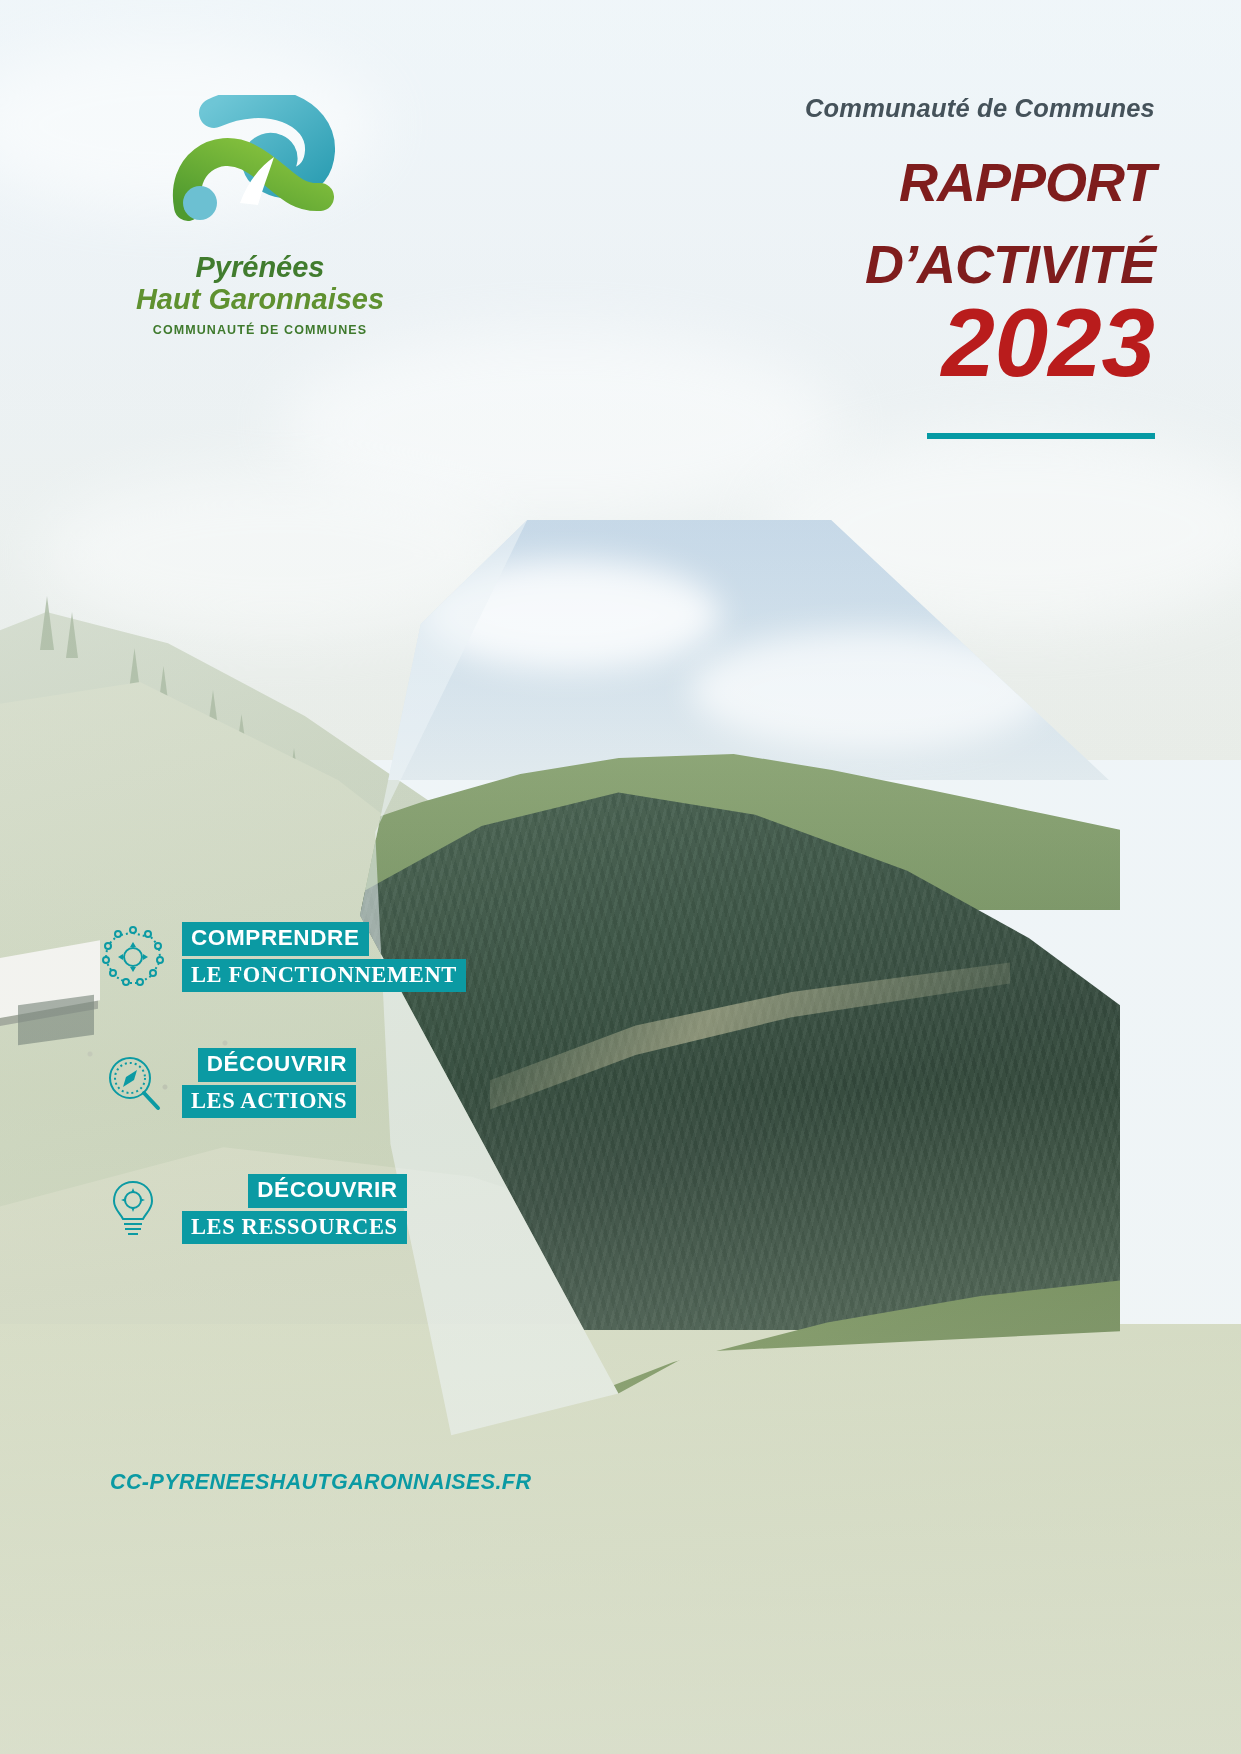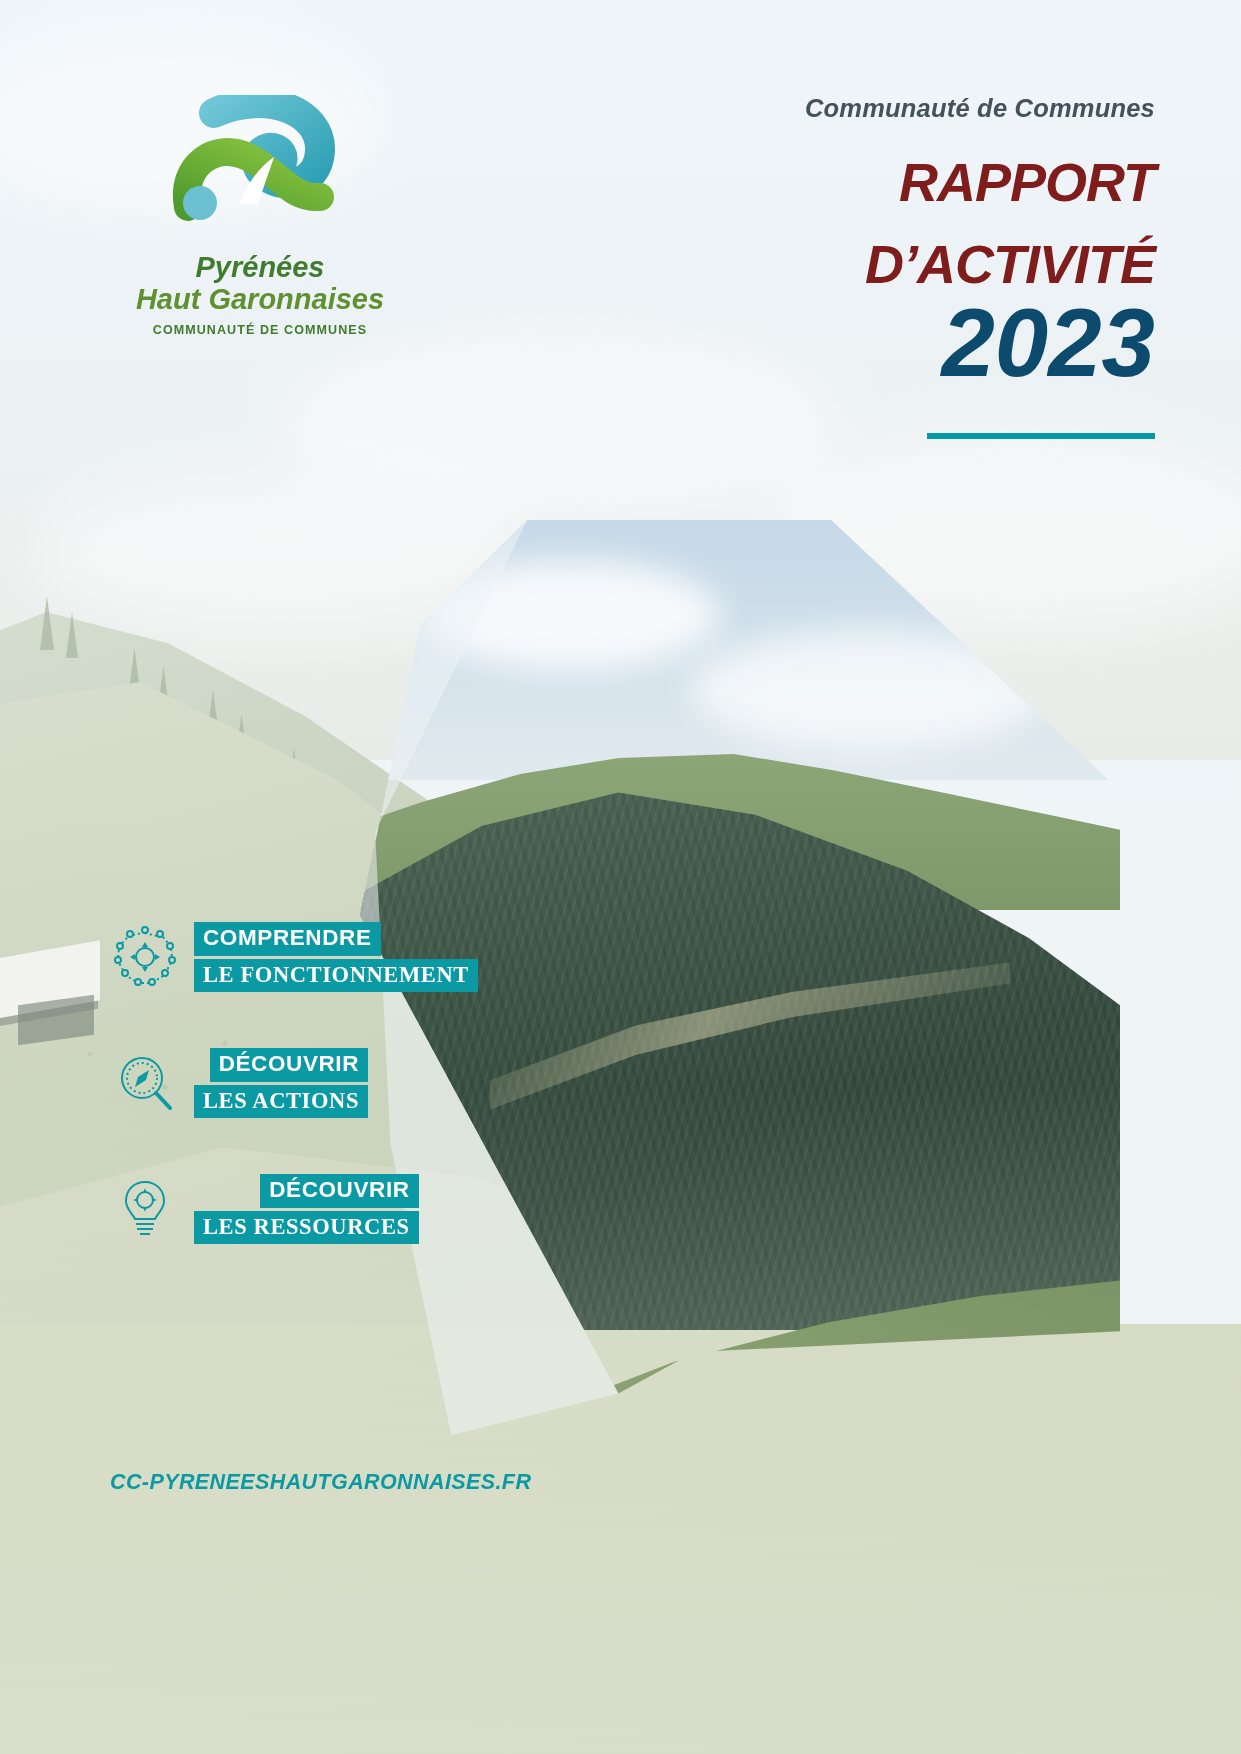--- a/index.html
+++ b/index.html
@@ -245,36 +245,36 @@
     font-weight: bold;
     font-style: italic;
     color: #7f1d1d;
     line-height: .97;
     letter-spacing: -1px;
   }
   .year {
     font-size: 96px;
     font-weight: bold;
     font-style: italic;
-    color: #0c4a6e;
+    color: #b91c1c;
     line-height: 1.0;
     margin-top: 4px;
   }
   .rule {
     margin-top: 42px;
     margin-left: auto;
     width: 228px;
     height: 6px;
     background: #069aa4;
   }
 
   
   .nav {
     position: absolute;
-    left: 108px;
+    left: 96px;
     top: 920px;
     width: 420px;
     text-align: right;
   }
   .nav-item {
     display: flex;
     align-items: center;
     margin-bottom: 52px;
   }
   .nav-icon {

